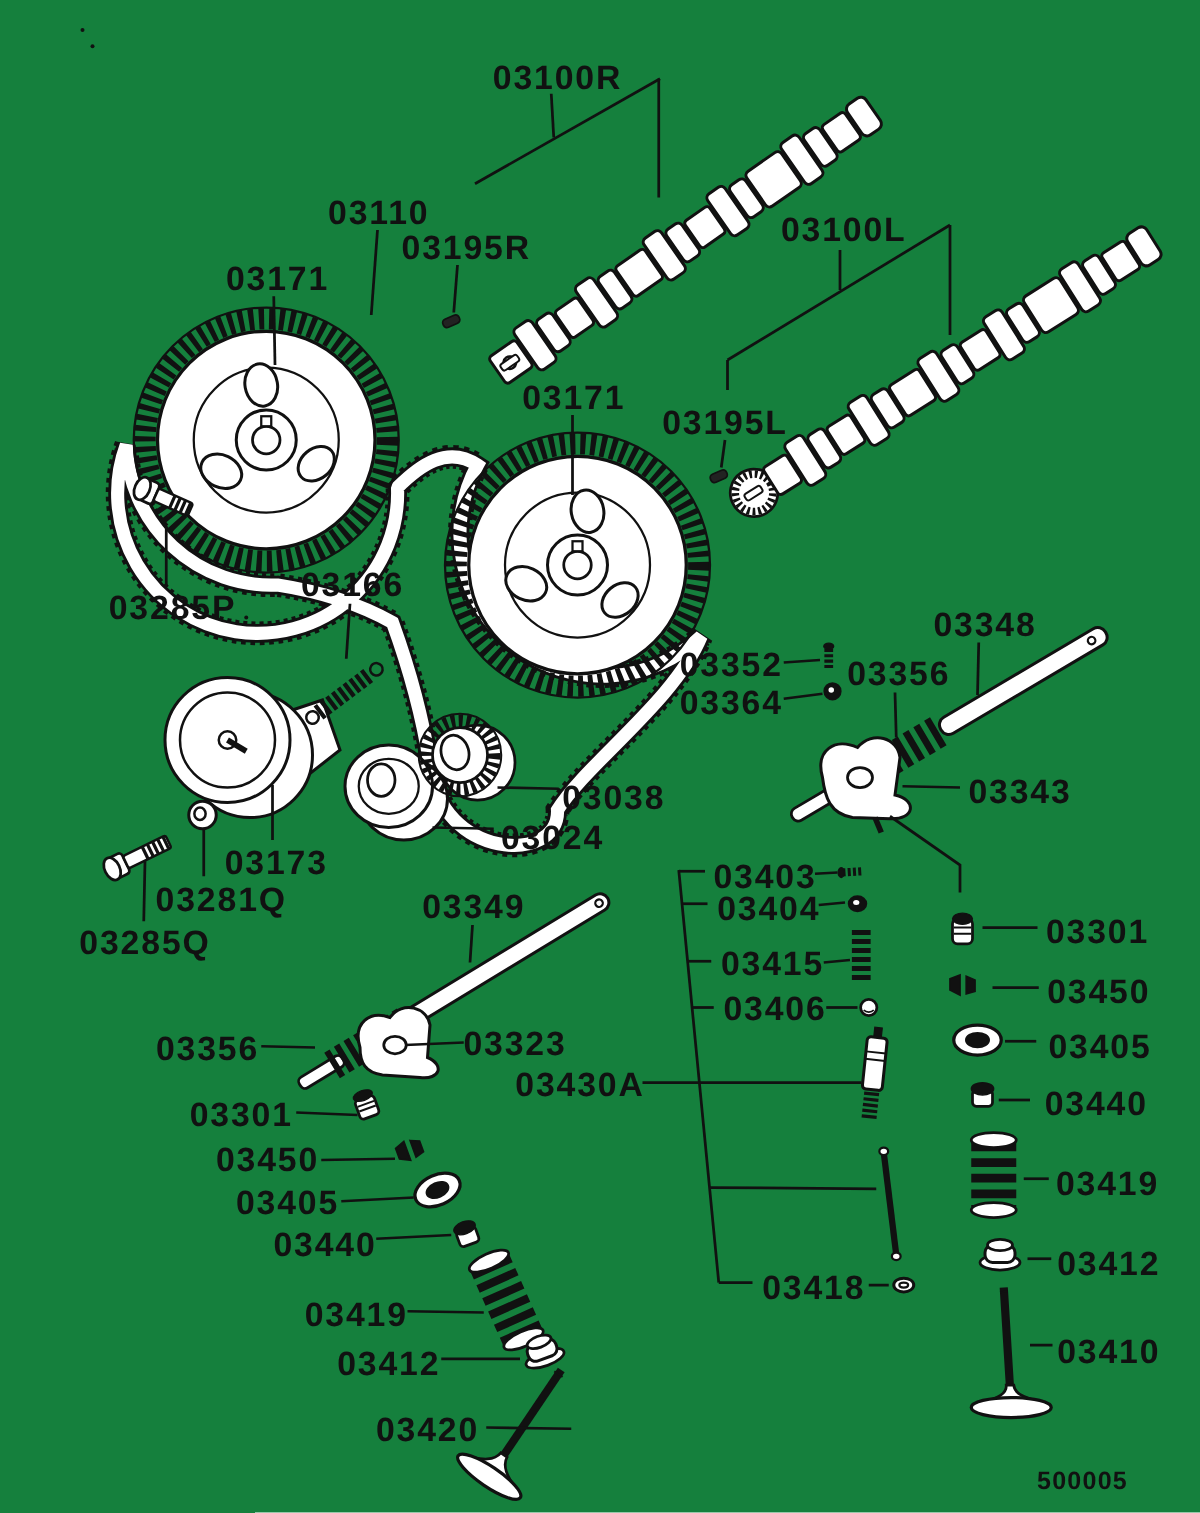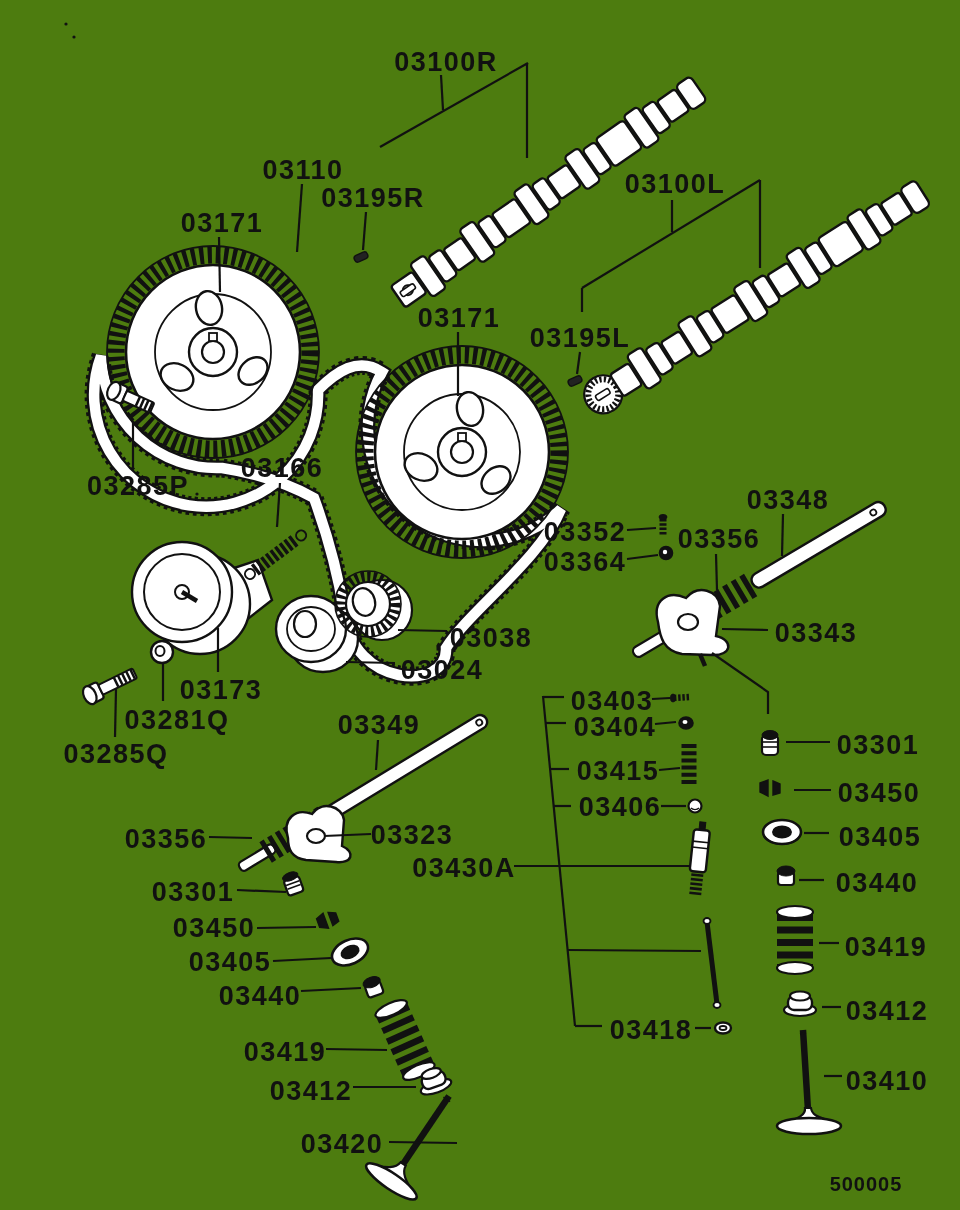--- a/index.html
+++ b/index.html
@@ -1,16 +1,16 @@
 <!DOCTYPE html>
 <html><head>
 <meta charset="utf-8">
 <style>
   html,body{margin:0;padding:0;background:#ffffff;}
-  .sheet{width:960px;height:1210px;position:relative;background:#4d7c0f;}
+  .sheet{width:960px;height:1210px;position:relative;background:#15803d;}
   svg{display:block;}
   text.lbl{font-family:"Liberation Sans",sans-serif;font-weight:bold;font-size:27px;fill:#111;letter-spacing:1.5px;}
   text.code{font-family:"Liberation Sans",sans-serif;font-weight:bold;font-size:20px;fill:#111;letter-spacing:1px;}
 </style>
 </head>
 <body>
 
 <div class="sheet">
 <svg width="960" height="1210" viewBox="0 0 960 1210">
 

